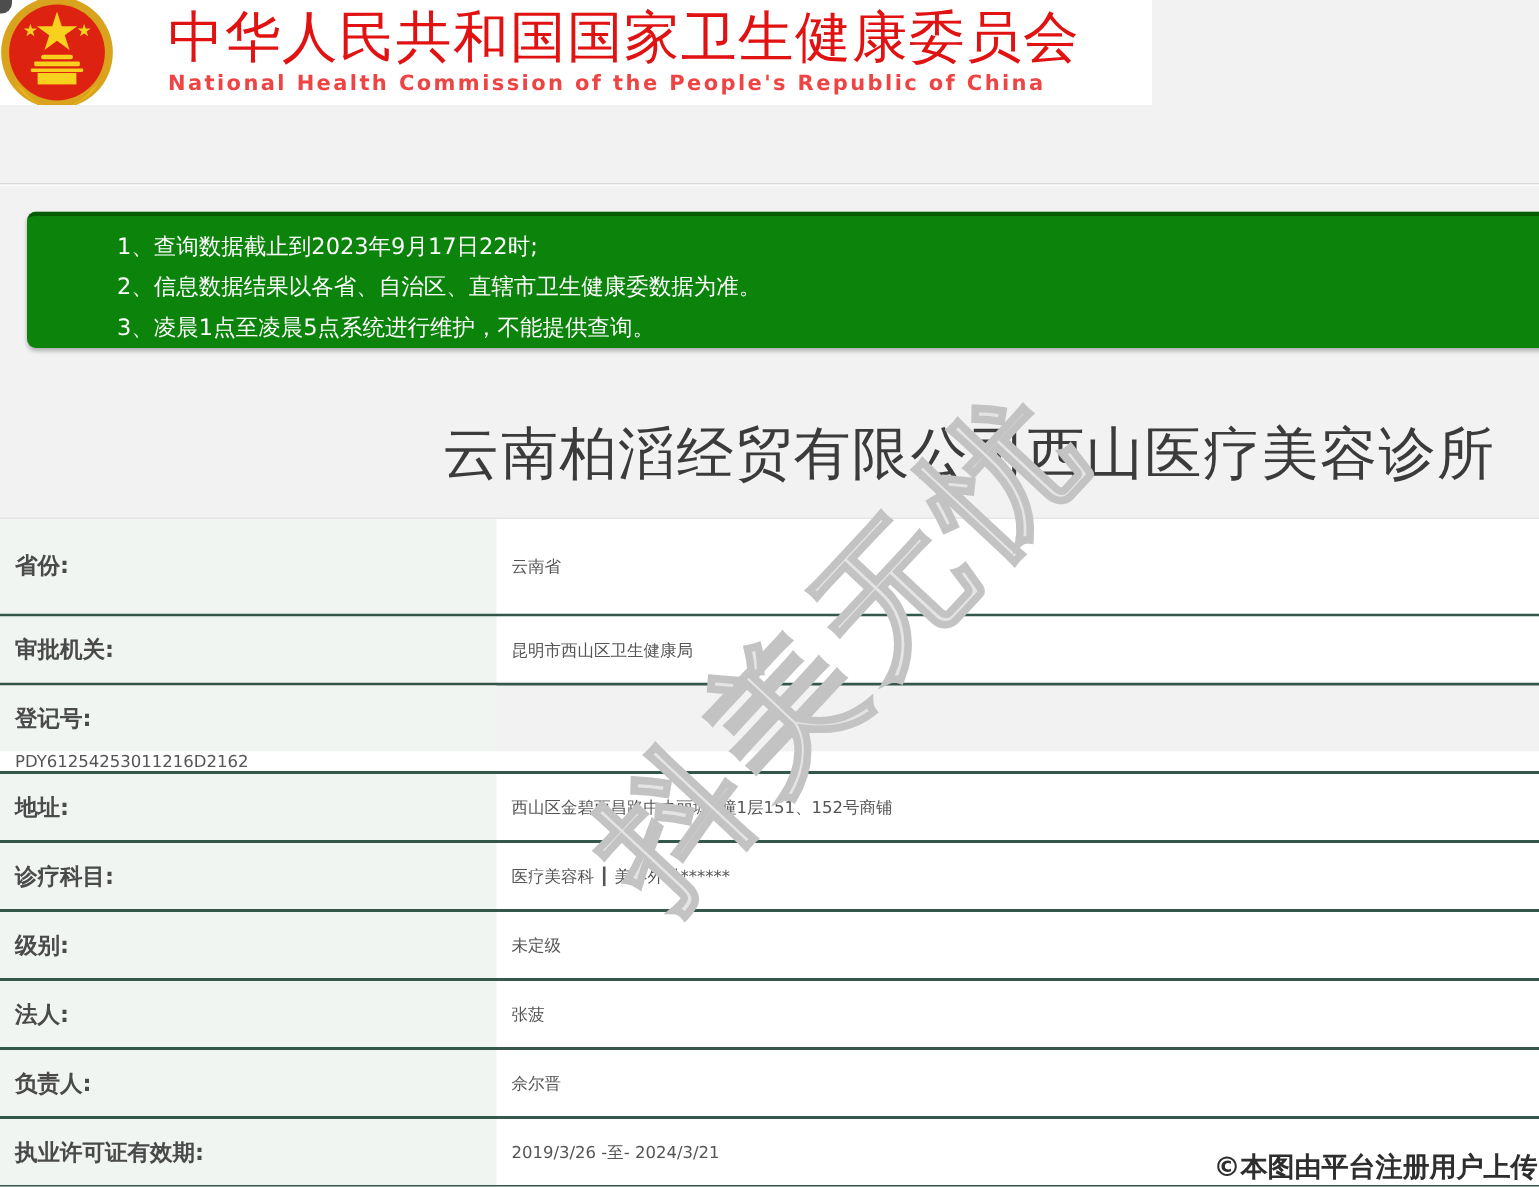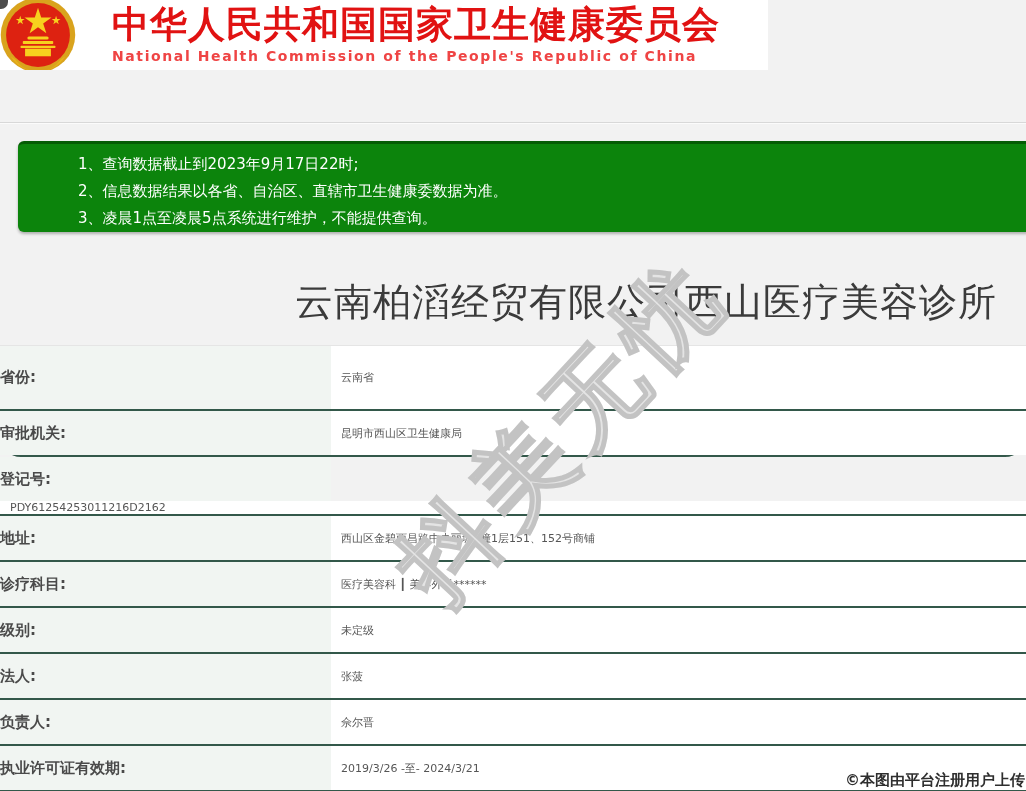--- a/index.html
+++ b/index.html
@@ -17,21 +17,21 @@
     position:absolute;left:0;top:0;width:768px;height:70px;
     background:#ffffff;overflow:hidden;
   }
   .corner-notch{
     position:absolute;left:0;top:0;width:8px;height:9px;
     background:#4d4d4d;border-bottom-right-radius:7px;z-index:3;
   }
   .emblem{position:absolute;left:-12px;top:-3px;width:100px;height:76px;}
   .banner-text{position:absolute;left:112px;top:4px;white-space:nowrap;}
   .banner-title-cn{
-    font-size:37px;font-weight:bold;letter-spacing:1px;line-height:42px;text-align:right;
+    font-size:37px;font-weight:normal;letter-spacing:1px;line-height:42px;text-align:right;
   }
   .banner-title-en{
     font-size:14px;font-weight:bold;letter-spacing:1.6px;margin-top:2px;
   }
 
   
   .top-divider{
     position:absolute;left:0;top:122px;width:1026px;height:0;
     border-top:1px solid #d8d8d8;border-bottom:1px solid #fbfbfb;
   }
@@ -61,21 +61,21 @@
     position:absolute;left:0;top:345px;width:1026px;
     border-top:1px solid #e5e5e5;z-index:4;
   }
   .info-row{
     display:flex;align-items:stretch;
     border-bottom:2px solid #33584a;
   }
   .info-row.first .cell{height:63px;}
   .cell{height:44px;display:flex;align-items:center;box-sizing:border-box;}
   .cell-label{
-    width:331px;background:#f1f5f2;
+    width:331px;background:#f1f5f2;padding-left:10px;
     font-size:15px;font-weight:bold;color:#4a4a4a;
   }
   .cell-value{
     flex:1;background:#ffffff;padding-left:10px;
     font-size:11px;color:#555555;white-space:nowrap;overflow:hidden;
   }
   .table-tail{display:flex;height:12px;}
   .tail-label{width:331px;background:#f1f5f2;}
   .tail-value{flex:1;background:#ffffff;}
 
@@ -85,21 +85,21 @@
     position:absolute;left:0;top:0;
     transform:translate(-50%,-50%) rotate(-47deg);
     white-space:nowrap;
     font-size:96px;letter-spacing:10px;font-weight:bold;
     color:rgba(255,255,255,0.48);
     -webkit-text-stroke:2px #c3c3c3;
     text-shadow:0 0 1px #cccccc;
   }
   .wm-copyright{
     position:absolute;right:1px;bottom:1px;z-index:40;
-    font-size:15px;font-weight:bold;color:#2e2e2e;white-space:nowrap;
+    font-size:18px;font-weight:bold;color:#2e2e2e;white-space:nowrap;
     text-shadow:-1px 0 0 #fff,1px 0 0 #fff,0 -1px 0 #fff,0 1px 0 #fff,
                 -1px -1px 0 #fff,1px 1px 0 #fff,-1px 1px 0 #fff,1px -1px 0 #fff;
   }
 </style>
 </head>
 <body>
 
 <div class="stage">
 
   <div class="banner">
@@ -130,21 +130,21 @@
     <div class="notice-line">3、凌晨1点至凌晨5点系统进行维护，不能提供查询。</div>
   </div>
 
   <div class="clinic-title">云南柏滔经贸有限公司西山医疗美容诊所</div>
 
   <div class="info-table">
     <div class="info-row first" style="border-bottom-color: rgb(51, 88, 74);">
       <div class="cell cell-label">省份:</div>
       <div class="cell cell-value">云南省</div>
     </div>
-    <div class="info-row" style="border-bottom-color: rgb(51, 88, 74); border-radius: 21px;">
+    <div class="info-row" style="border-bottom-color: rgb(51, 88, 74);">
       <div class="cell cell-label">审批机关:</div>
       <div class="cell cell-value">昆明市西山区卫生健康局</div>
     </div>
     <div class="info-row" style="border-bottom-color: rgb(51, 88, 74); flex-direction: column;">
       <div class="cell cell-label">登记号:</div>
       <div class="cell cell-value">PDY61254253011216D2162</div>
     </div>
     <div class="info-row" style="border-bottom-color: rgb(51, 88, 74);">
       <div class="cell cell-label">地址:</div>
       <div class="cell cell-value">西山区金碧西昌路中央丽城1幢1层151、152号商铺</div>

